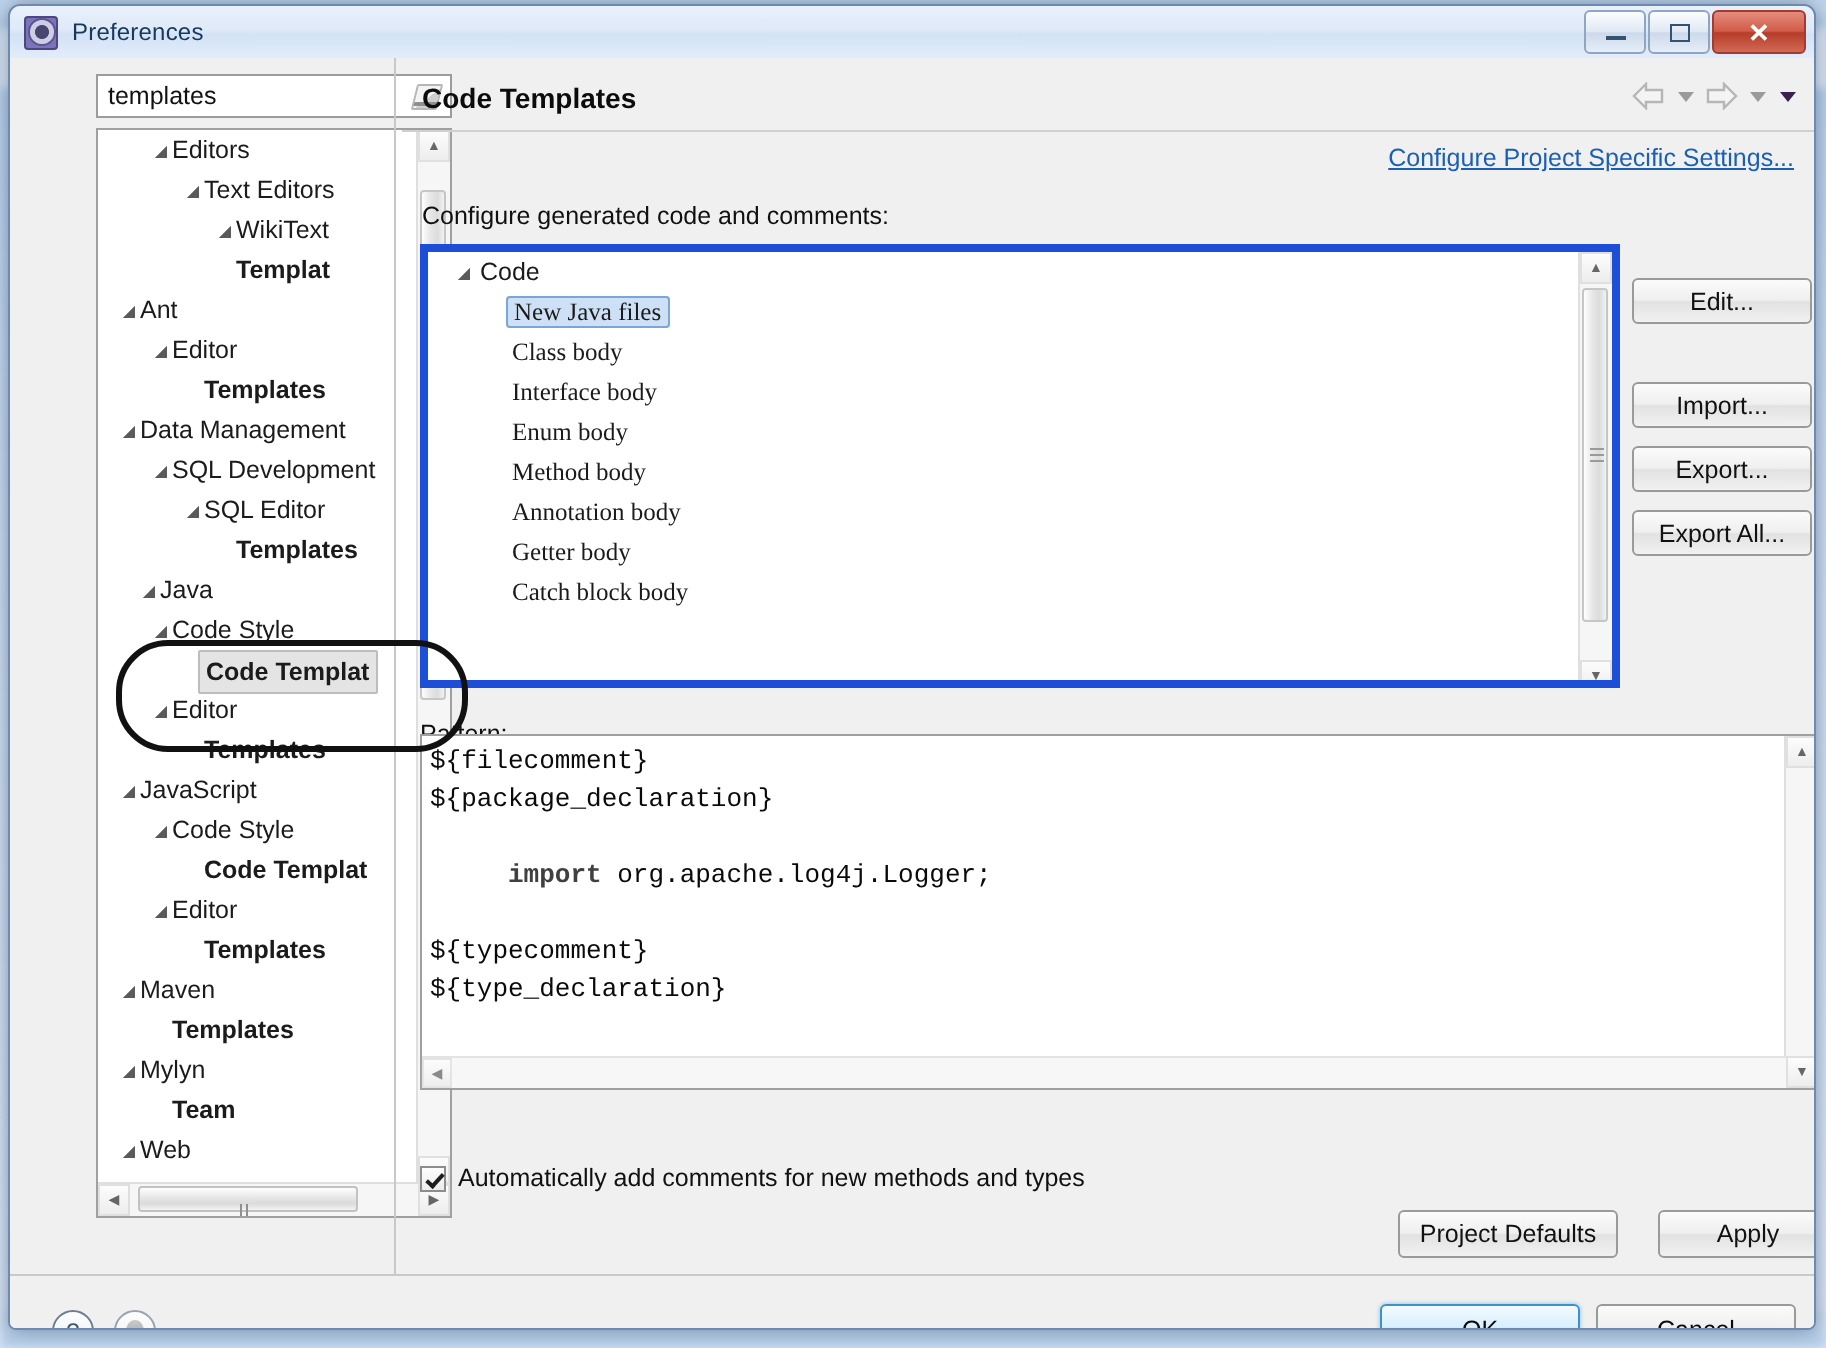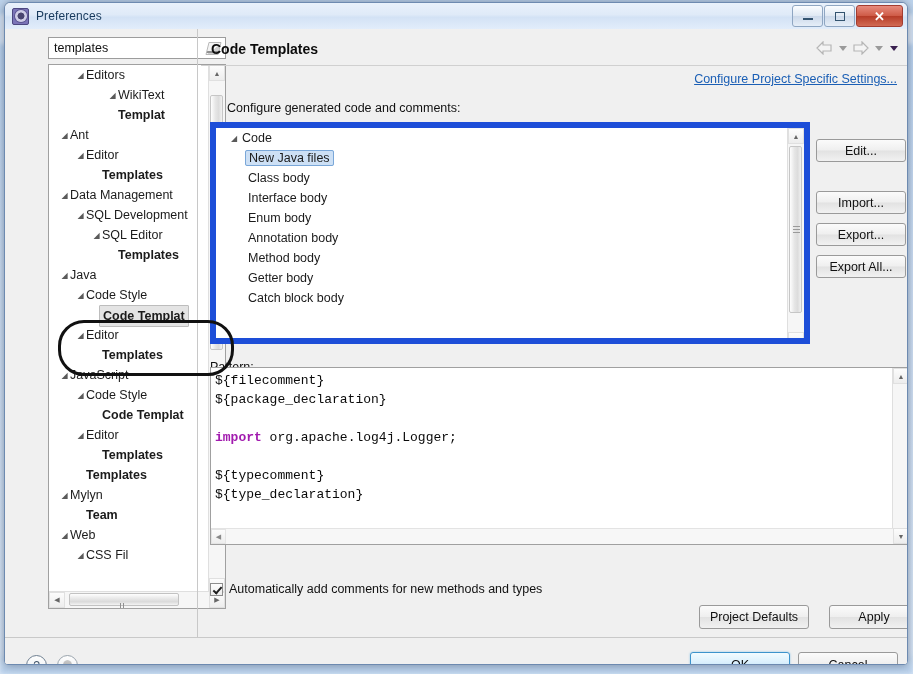--- a/index.html
+++ b/index.html
@@ -302,41 +302,41 @@
   }
   #link-config {
     position: absolute; right: 10px; top: 43px;
     font-size: 12.5px;
     color: #1b5fb5;
     text-decoration: underline;
     cursor: pointer;
   }
   #subtitle {
     position: absolute; left: 10px; top: 72px;
-    font-size: 12.5px; color: #111; margin-left: 16px;
+    font-size: 12.5px; color: #111;
   }
 
   
   #listbox {
     position: absolute; left: 9px; top: 93px;
     width: 600px; height: 222px;
-    border: 6px solid #1d4ed8;
+    border: 4px solid #1d4ed8;
     background: #fff;
     box-sizing: border-box;
     overflow: hidden;
   }
   .litem {
     height: 20px; line-height: 20px;
     font-size: 12.5px; color: #1b1b1b;
     white-space: nowrap;
   }
   .litem .arrow {
     display:inline-block; width: 16px; color:#5a5a5a; font-size:8px; text-align:center; vertical-align:1px;
   }
-  .litem.child { padding-left: 32px; }
+  .litem.child { padding-left: 42px; font-family: Liberation Serif, serif; }
   .litem.root { padding-left: 10px; }
   .litem.sel .lbl {
     background: #cde0f5;
     border: 1px solid #7aa7d8;
     padding: 0 3px;
     margin-left: -3px;
     border-radius: 2px;
   }
 
   
@@ -522,39 +522,41 @@
         <input id="filter-input" type="text" value="templates" style="">
         <div id="clear-icon">
           <div class="body"></div>
             <div class="edge"></div>
         </div>
       </div>
 
       <div id="tree-frame">
         <div id="tree-scroll">
             <div class="tnode" style="padding-left: 26px;"><span class="arrow">◢</span><span class="lbl">Editors</span></div>
+            <div class="tnode" style="padding-left: 42px;"><span class="arrow">◢</span><span class="lbl">Text Editors</span></div>
             <div class="tnode" style="padding-left: 58px;"><span class="arrow">◢</span><span class="lbl">WikiText</span></div>
             <div class="tnode bold leaf" style="padding-left: 58px;"><span class="arrow">◢</span><span class="lbl">Templat</span></div>
             <div class="tnode" style="padding-left: 10px;"><span class="arrow">◢</span><span class="lbl">Ant</span></div>
             <div class="tnode" style="padding-left: 26px;"><span class="arrow">◢</span><span class="lbl">Editor</span></div>
             <div class="tnode bold leaf" style="padding-left: 42px;"><span class="arrow">◢</span><span class="lbl">Templates</span></div>
             <div class="tnode" style="padding-left: 10px;"><span class="arrow">◢</span><span class="lbl">Data Management</span></div>
             <div class="tnode" style="padding-left: 26px;"><span class="arrow">◢</span><span class="lbl">SQL Development</span></div>
             <div class="tnode" style="padding-left: 42px;"><span class="arrow">◢</span><span class="lbl">SQL Editor</span></div>
             <div class="tnode bold leaf" style="padding-left: 58px;"><span class="arrow">◢</span><span class="lbl">Templates</span></div>
-            <div class="tnode" style="padding-left: 10px; text-decoration: underline;"><span class="arrow">◢</span><span class="lbl">Java</span></div>
+            <div class="tnode" style="padding-left: 20px; text-decoration: underline;"><span class="arrow">◢</span><span class="lbl">Java</span></div>
             <div class="tnode" style="padding-left: 26px;"><span class="arrow">◢</span><span class="lbl">Code Style</span></div>
             <div class="tnode bold selected leaf" style="padding-left: 42px;"><span class="arrow">◢</span><span class="lbl">Code Templat</span></div>
             <div class="tnode" style="padding-left: 26px;"><span class="arrow">◢</span><span class="lbl">Editor</span></div>
             <div class="tnode bold leaf" style="padding-left: 42px;"><span class="arrow">◢</span><span class="lbl">Templates</span></div>
             <div class="tnode" style="padding-left: 10px;"><span class="arrow">◢</span><span class="lbl">JavaScript</span></div>
             <div class="tnode" style="padding-left: 26px;"><span class="arrow">◢</span><span class="lbl">Code Style</span></div>
             <div class="tnode bold leaf" style="padding-left: 42px;"><span class="arrow">◢</span><span class="lbl">Code Templat</span></div>
             <div class="tnode" style="padding-left: 26px;"><span class="arrow">◢</span><span class="lbl">Editor</span></div>
             <div class="tnode bold leaf" style="padding-left: 42px;"><span class="arrow">◢</span><span class="lbl">Templates</span></div>
+            <div class="tnode" style="padding-left: 10px;"><span class="arrow">◢</span><span class="lbl">Maven</span></div>
             <div class="tnode bold leaf" style="padding-left: 26px;"><span class="arrow">◢</span><span class="lbl">Templates</span></div>
             <div class="tnode" style="padding-left: 10px;"><span class="arrow">◢</span><span class="lbl">Mylyn</span></div>
             <div class="tnode bold leaf" style="padding-left: 26px;"><span class="arrow">◢</span><span class="lbl">Team</span></div>
             <div class="tnode" style="padding-left: 10px;"><span class="arrow">◢</span><span class="lbl">Web</span></div>
             <div class="tnode" style="padding-left: 26px;"><span class="arrow">◢</span><span class="lbl">CSS Fil</span></div>
           </div>
 
         <div class="vscroll" id="tree-vscroll" style="right:0; top:0; height:529px;">
           <div class="arrowbtn" style="position:absolute;top:0;left:0;">
               <span>▲</span>
@@ -621,22 +623,22 @@
 
       <div id="subtitle">Configure generated code and comments:</div>
 
       <div id="listbox">
         <div id="listitems">
             <div class="litem root"><span class="arrow">◢</span><span class="lbl">Code</span></div>
             <div class="litem child sel"><span class="lbl">New Java files</span></div>
             <div class="litem child"><span class="lbl">Class body</span></div>
             <div class="litem child"><span class="lbl">Interface body</span></div>
             <div class="litem child"><span class="lbl">Enum body</span></div>
+            <div class="litem child"><span class="lbl">Method body</span></div>
             <div class="litem child"><span class="lbl">Annotation body</span></div>
-            <div class="litem child"><span class="lbl">Method body</span></div>
             <div class="litem child"><span class="lbl">Getter body</span></div>
             <div class="litem child"><span class="lbl">Catch block body</span></div>
           </div>
         <div class="vscroll" id="list-vscroll" style="right:0; top:0; height:220px;">
           <div class="arrowbtn" style="position:absolute;top:0;left:0;">
               <span>▲</span>
             </div>
           <div class="thumb" style="top:18px; height:167px;">
             <div class="grip">
                 <i></i>
@@ -655,21 +657,21 @@
           <div class="sidebtn" style="top: 162px;">Import...</div>
           <div class="sidebtn" style="top: 194px;">Export...</div>
           <div class="sidebtn" style="top: 226px;">Export All...</div>
         </div>
 
       <div id="pattern-label">Pattern:</div>
       <div id="pattern-frame">
         <div id="pattern-text"><span>${filecomment}
 ${package_declaration}
 
-</span><span class="kw" style="color: #a21caf;">import</span><span> org.apache.log4j.Logger;
+</span><span class="kw" style="color: #404040; margin-left: 39px;">import</span><span> org.apache.log4j.Logger;
 
 ${typecomment}
 ${type_declaration}</span></div>
         <div class="vscroll" id="pattern-vscroll" style="right:0; top:0; height:176px;">
           <div class="arrowbtn" style="position:absolute;top:0;left:0;">
               <span>▲</span>
             </div>
           <div class="arrowbtn" style="position:absolute;bottom:0;left:0;">
               <span>▼</span>
             </div>

